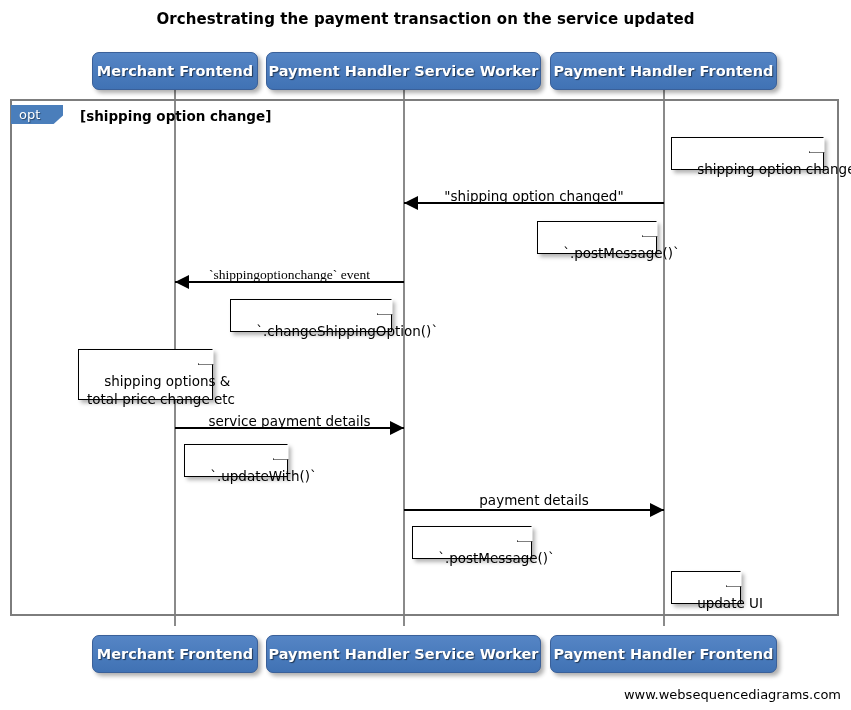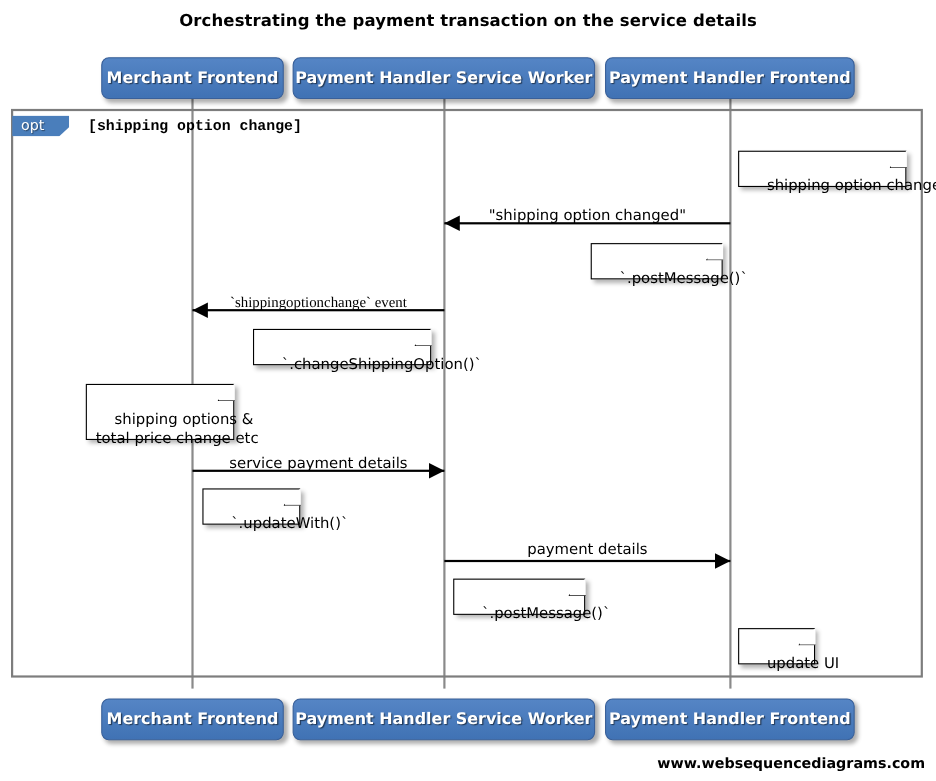--- a/index.html
+++ b/index.html
@@ -30,21 +30,20 @@
     font-weight: bold;
     color: #000000;
     letter-spacing: 0.1px;
   }
   .credit {
     position: absolute;
     right: 10px;
     bottom: 8px;
     font-size: 13px;
     color: #000000;
-    font-weight: bold;
   }
 
   
   .participant {
     position: absolute;
     box-sizing: border-box;
     background: linear-gradient(#5585c5, #4072b4);
     background-color: #4a7ebb;
     border: 1px solid #3a6099;
     border-radius: 7px;
@@ -144,29 +143,29 @@
     transform-origin: top right;
     transform: rotate(0deg);
     clip-path: polygon(0 100%, 100% 0, 100% 100%);
   }
 </style>
 </head>
 <body>
 
 <div id="diagram">
 
-  <div class="title">Orchestrating the payment transaction on the service details</div>
+  <div class="title">Orchestrating the payment transaction on the service updated</div>
 
   <div class="lifeline" style="left:174px; top:88px; height:538px;"></div>
   <div class="lifeline" style="left:403px; top:88px; height:538px;"></div>
   <div class="lifeline" style="left:663px; top:88px; height:538px;"></div>
 
   <div class="frame" style="left:10px; top:99px; width:829px; height:517px;"></div>
   <div class="frame-tag" style="left:11px; top:105px;">opt</div>
-  <div class="frame-cond" style="left:80px; top:108px;font-family:Liberation Mono, monospace;">[shipping option change]</div>
+  <div class="frame-cond" style="left:80px; top:108px;">[shipping option change]</div>
 
   <div class="participant" style="left:92px; top:52px; width:166px; height:38px;">
     <span>Merchant Frontend</span>
   </div>
   <div class="participant" style="left:266px; top:52px; width:275px; height:38px;">
     <span>Payment Handler Service Worker</span>
   </div>
   <div class="participant" style="left:550px; top:52px; width:227px; height:38px;">
     <span>Payment Handler Frontend</span>
   </div>
@@ -193,21 +192,21 @@
 
   <div class="note" style="left:30px; top:349px; width:135px; height:51px;margin-left:48px;">
     <span>shipping options &amp;
 total price change etc</span>
   </div>
 
   <div class="msg-label" style="left:175px; top:413px; width:229px;">service payment details</div>
   <div class="msg-line" style="left:175px; top:427px; width:229px;"></div>
   <div class="arrowhead right" style="left:390px; top:421px;"></div>
 
-  <div class="note" style="left:184px; top:444px; width:89px; height:33px;text-align:center;">
+  <div class="note" style="left:184px; top:444px; width:104px; height:33px;text-align:center;">
     <span>`.updateWith()`</span>
   </div>
 
   <div class="msg-label" style="left:404px; top:492px; width:260px;">payment details</div>
   <div class="msg-line" style="left:404px; top:509px; width:260px;"></div>
   <div class="arrowhead right" style="left:650px; top:503px;"></div>
 
   <div class="note" style="left:412px; top:526px; width:120px; height:33px;">
     <span>`.postMessage()`</span>
   </div>

